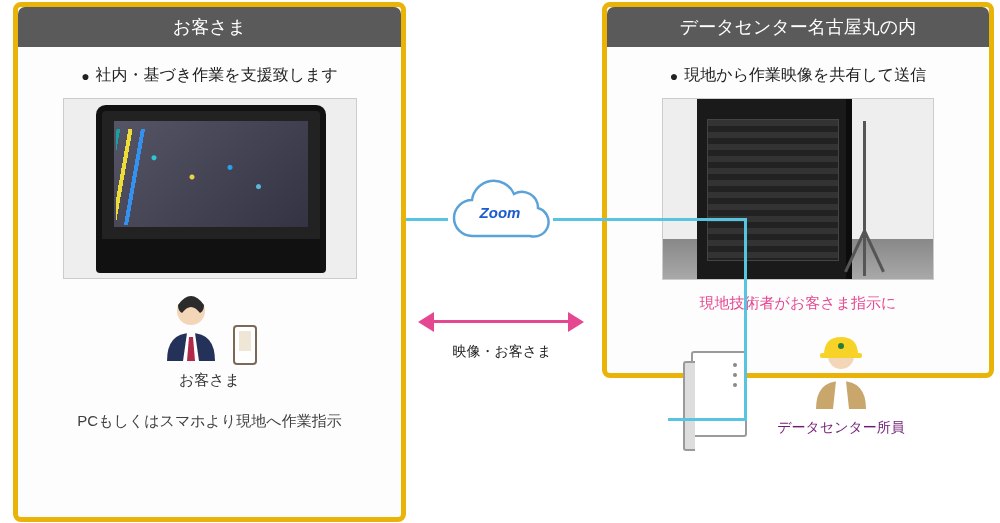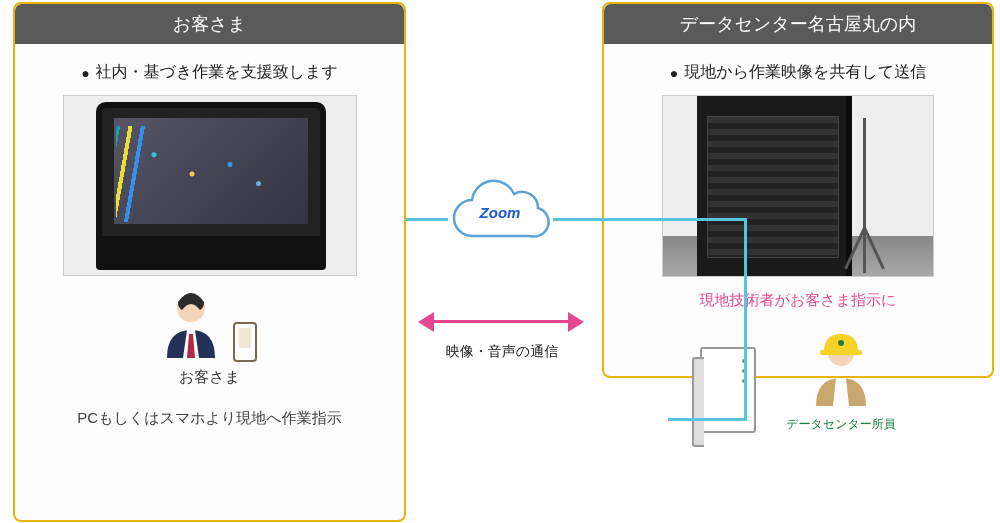--- a/index.html
+++ b/index.html
@@ -5,21 +5,21 @@
 * { box-sizing: border-box; margin: 0; padding: 0; }
 body {
   font-family: "Hiragino Sans", "Hiragino Kaku Gothic ProN", Meiryo, sans-serif;
   width: 1000px;
   height: 523px;
   position: relative;
   background: #fff;
 }
 .panel {
   position: absolute;
-  border: 2px solid #eab308;
+  border: 5px solid #eab308;
   border-radius: 8px;
   background: #fdfdfd;
 }
 .panel-header {
   background: #5a5a5a;
   color: #fff;
   text-align: center;
   font-size: 18px;
   padding: 8px 0;
   border-radius: 7px 7px 0 0;
@@ -105,21 +105,21 @@
 }
 .dc-bottom{ display:flex; justify-content:center; align-items:flex-end; gap:30px; margin-top:22px;}
 .server-box{ width:56px; height:86px; border:2px solid #9a9a9a; border-radius:3px; background:#fff; position:relative;}
 .server-box::before{
   content:"";position:absolute;left:-10px;top:8px;width:10px;height:86px;
   background:#ddd;border:2px solid #9a9a9a;border-right:none;border-radius:3px 0 0 3px;
 }
 .server-dots{position:absolute;right:8px;top:10px;width:4px;height:4px;background:#888;border-radius:50%;
   box-shadow:0 10px 0 #888, 0 20px 0 #888;}
 .dc-staff-wrap{text-align:center;}
-.dc-staff-label{font-size:12px;color:#15803d;margin-top:6px;}
+.dc-staff-label{font-size:14px;color:#701a75;margin-top:6px;}
 
 .center-conn-label{
   position:absolute; left:430px; top:343px; font-size:14px; color:#222; width:144px; text-align:center;
 }
 .cloud{
   position:absolute; left:444px; top:178px; width:112px; height:72px;
 }
 .cloud svg{display:block;}
 .cloud-text{
   position:absolute;left:0;top:26px;width:100%;text-align:center;
@@ -219,13 +219,13 @@
              Z" fill="#fff" stroke="#5aa2d8" stroke-width="2.5"></path>
   </svg>
   <div class="cloud-text">Zoom</div>
 </div>
 
 <div class="arrow-wrap">
   <div class="arrow-head l"></div>
   <div class="arrow-line"></div>
   <div class="arrow-head r"></div>
 </div>
-<div class="center-conn-label">映像・音声の通信</div>
+<div class="center-conn-label">映像・お客さま</div>
 
 </body></html>

